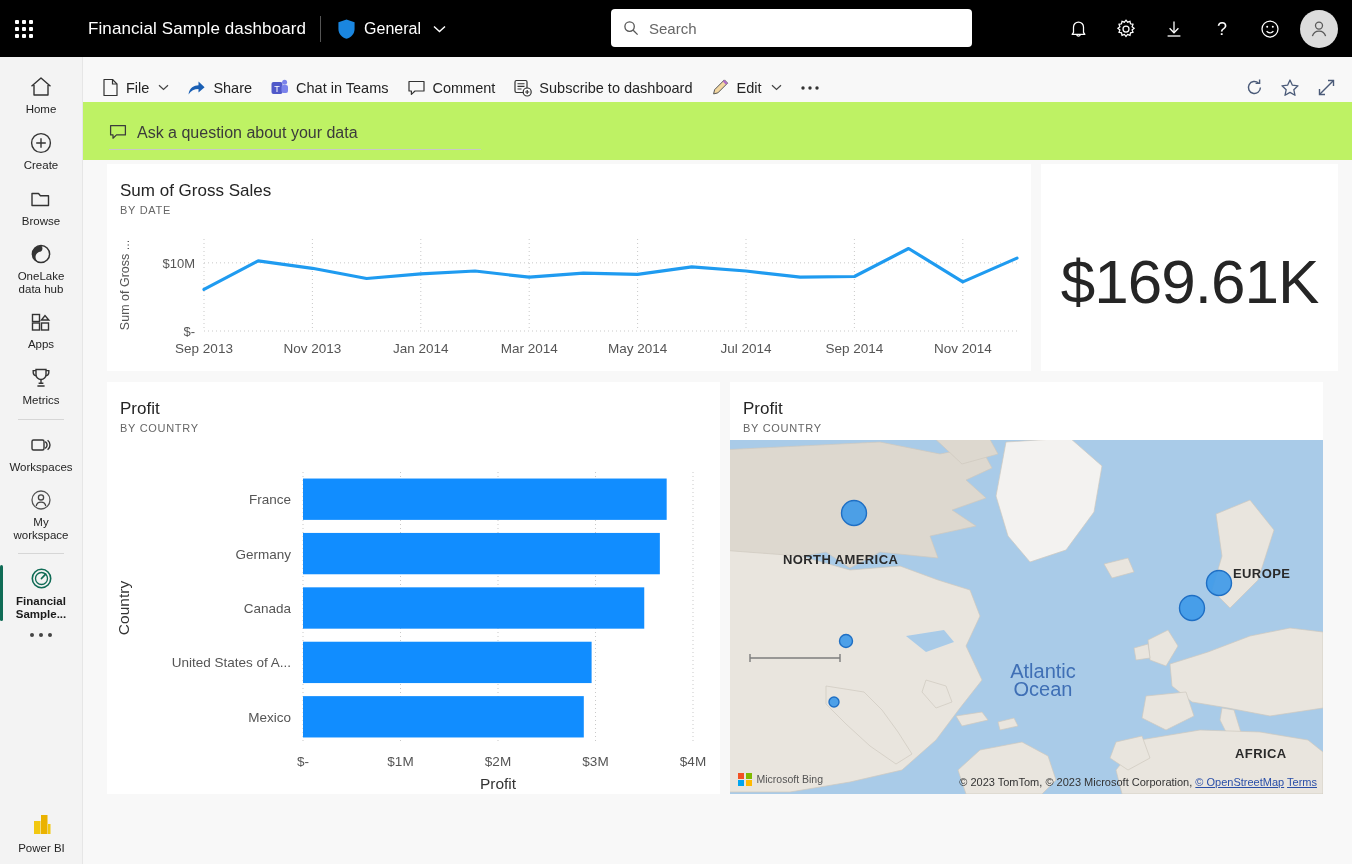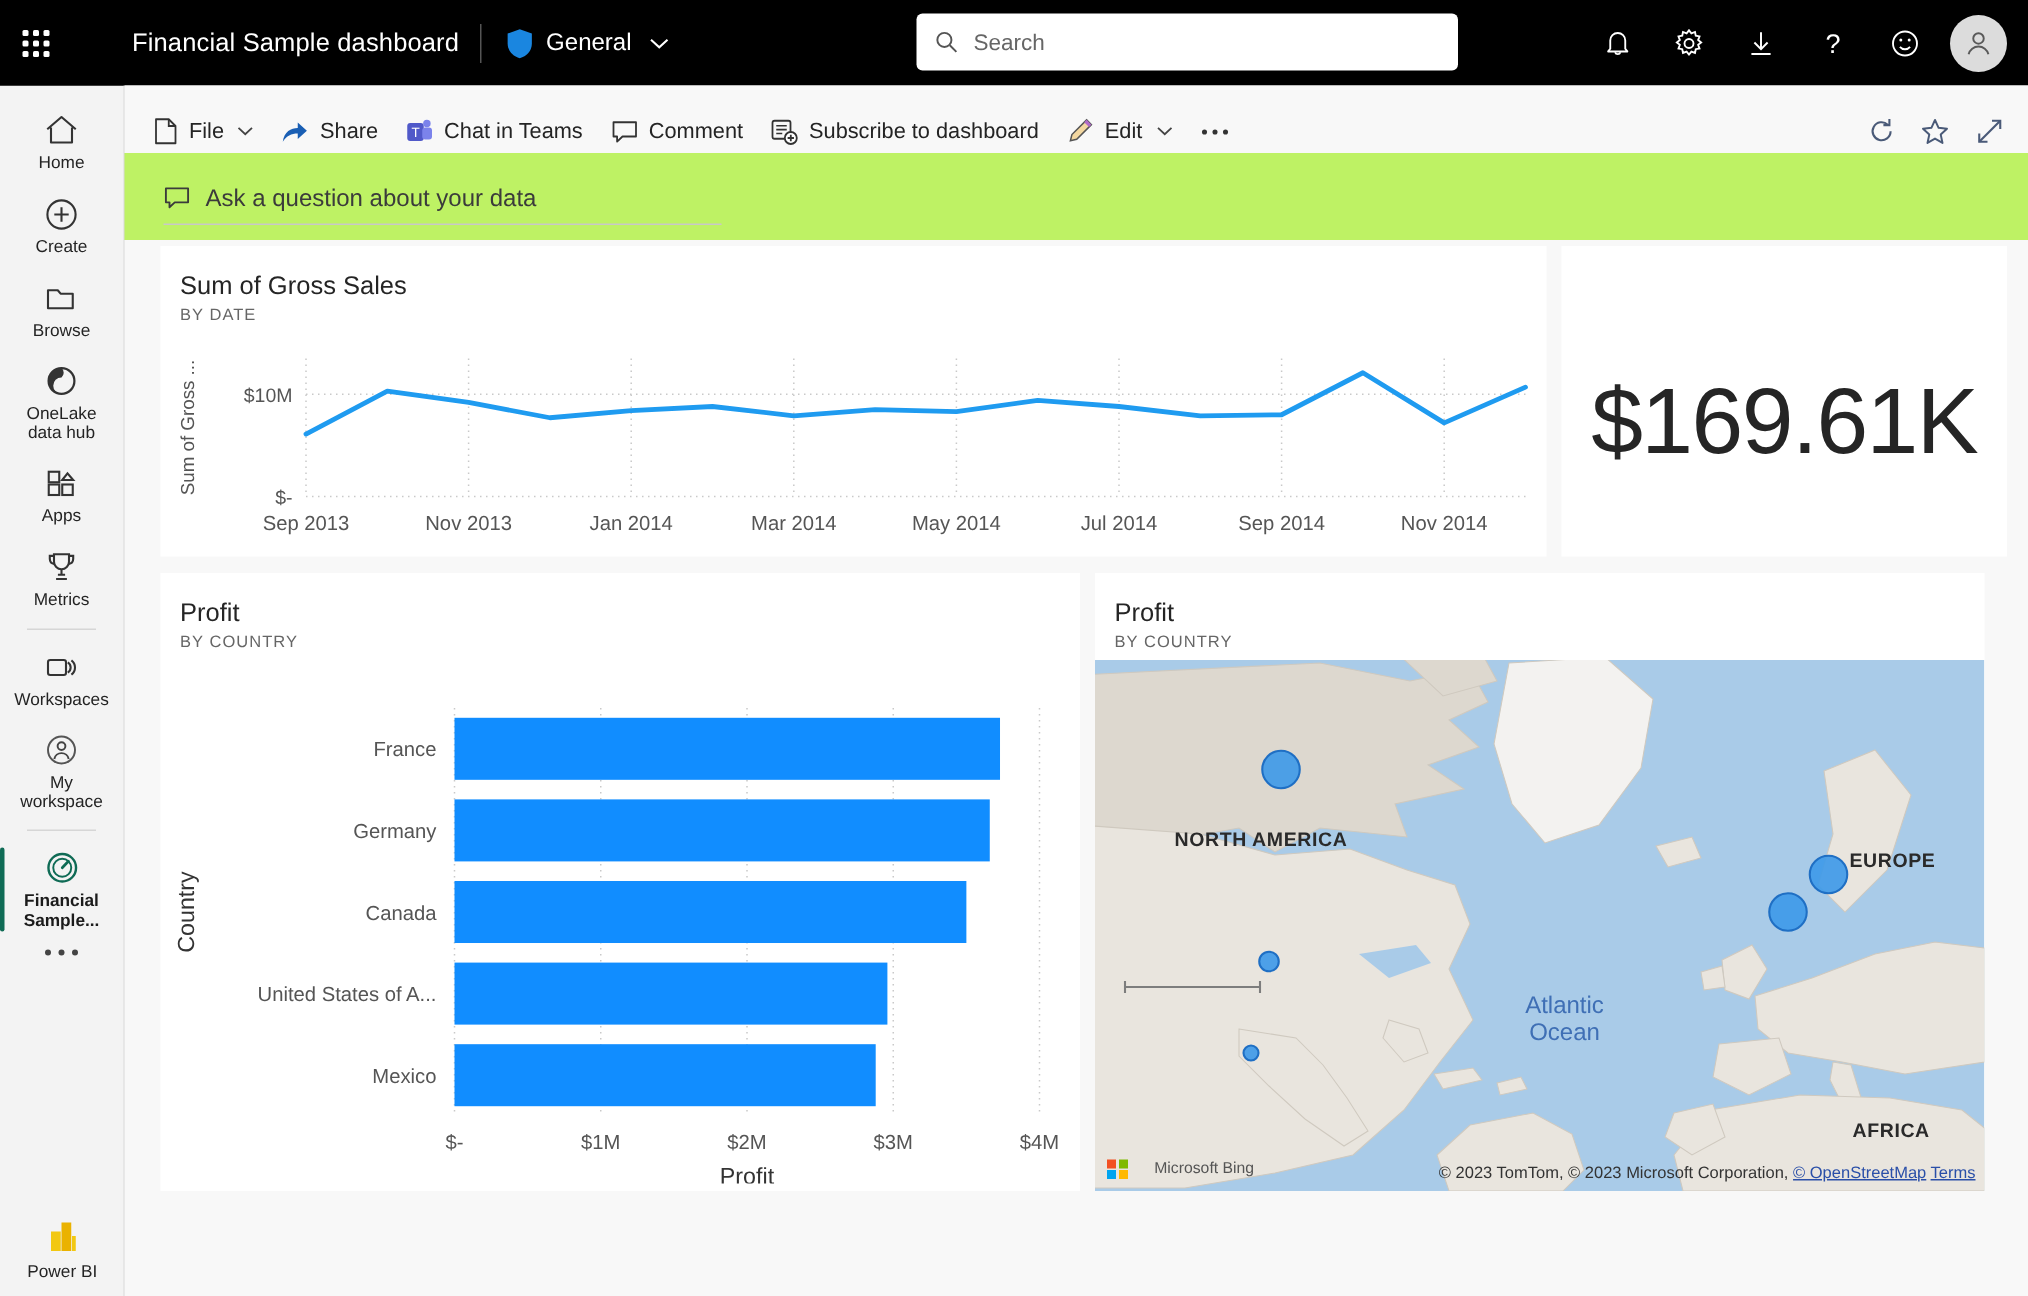--- a/index.html
+++ b/index.html
@@ -145,32 +145,32 @@
   .kpi-value {
     position: absolute; left: 0; right: 0; top: 82px; text-align: center;
     font-size: 62px; color: #252525; font-weight: 300; letter-spacing: -1px;
   }
 
   svg.plot { display: block; }
 
   
   .map-body { position: absolute; left: 0; right: 0; top: 58px; bottom: 0; overflow: hidden; }
   .bing-logo {
-    position: absolute; left: 8px; bottom: 8px; display: flex; align-items: center; gap: 18px;
+    position: absolute; left: 8px; bottom: 8px; display: flex; align-items: center; gap: 5px;
   }
   .bing-logo .sq { display: grid; grid-template-columns: 6px 6px; grid-template-rows: 6px 6px; gap: 1.5px; }
   .bing-logo .sq i { display: block; width: 6px; height: 6px; }
   .bing-logo .btxt { font-size: 10.5px; color: #555; }
   .map-attr {
     position: absolute; right: 6px; bottom: 6px; font-size: 11px; color: #333;
     white-space: nowrap;
   }
   .map-attr a { color: #2a4fa8; }
   .ocean-label {
-    position: absolute; color: #3f6fb5; font-size: 16px; text-align: center; line-height: 18px;
+    position: absolute; color: #3f6fb5; font-size: 20px; text-align: center; line-height: 18px;
   }
 </style>
 </head>
 <body>
 
 <div id="app">
 
   <div id="rail">
 
     <div class="rail-item">

